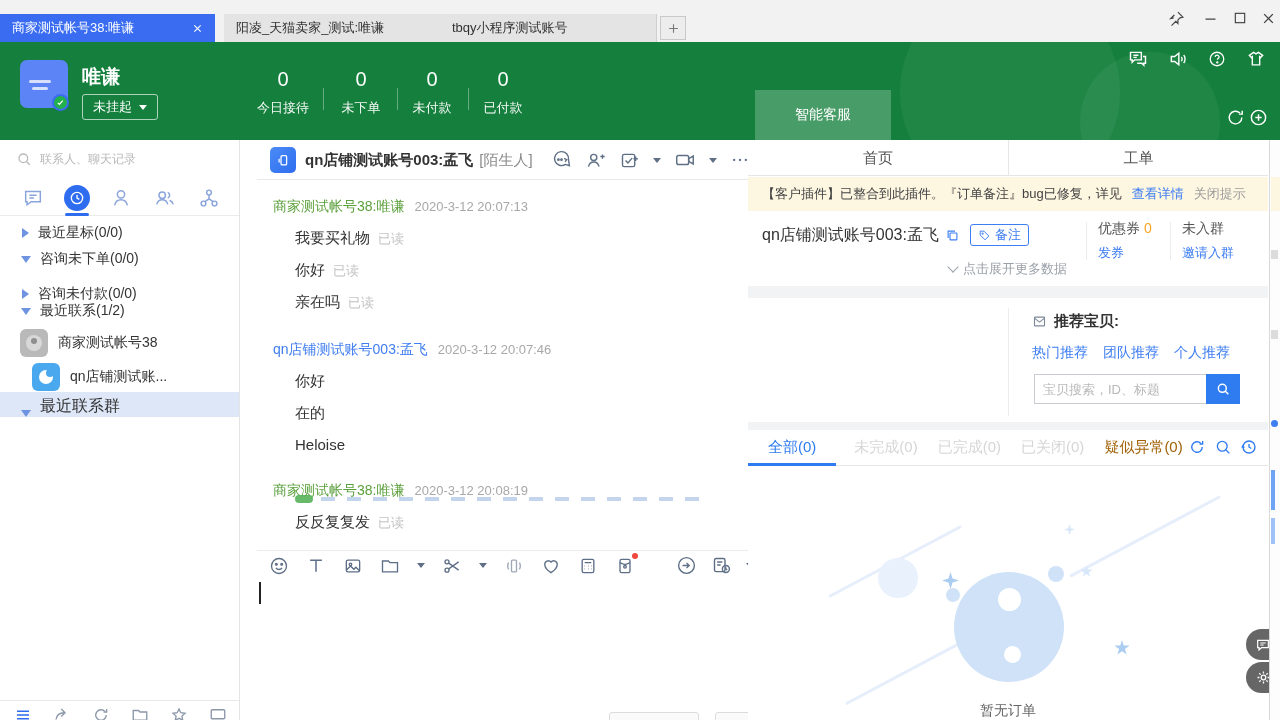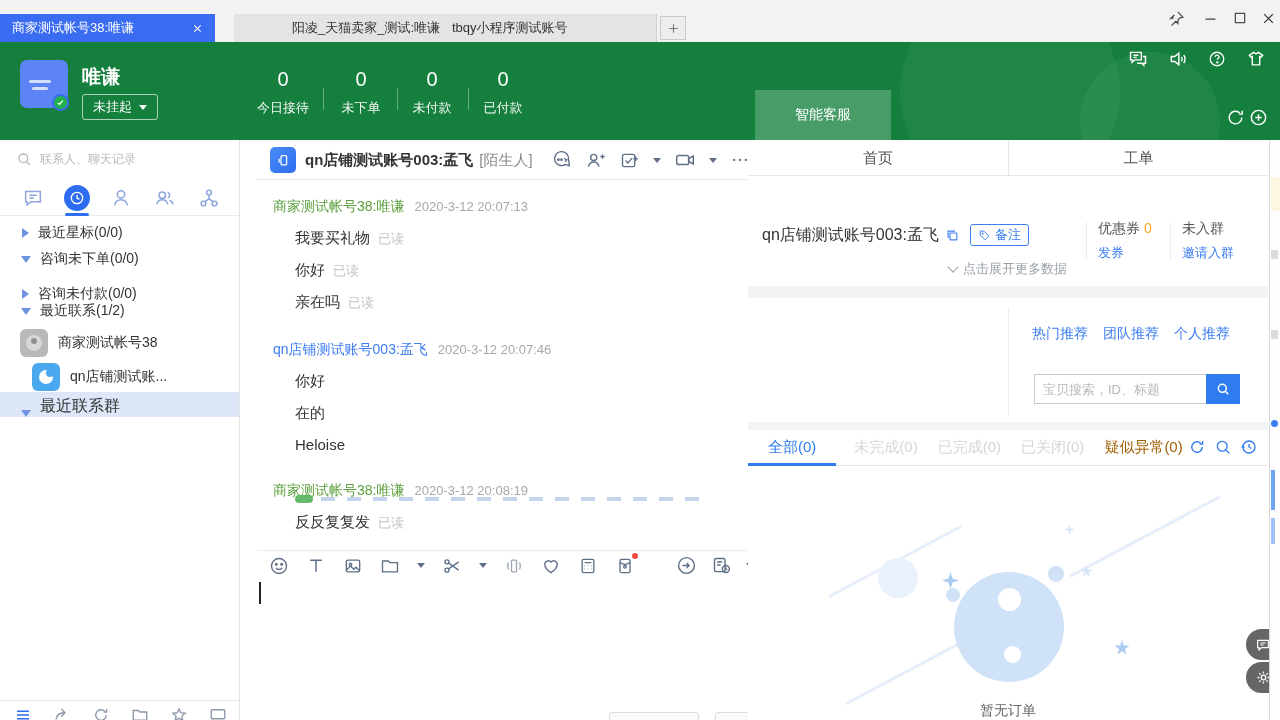--- a/index.html
+++ b/index.html
@@ -153,21 +153,21 @@
 
   <div class="titlebar">
     <div class="wtab active" style="left:0;width:215px;">
       <span class="lbl">商家测试帐号38:唯谦</span>
       <span style="margin-left:auto;">
         <svg width="11" height="11" viewBox="0 0 24 24" fill="none" stroke="#fff" stroke-width="2.4">
             <path d="M5 5l14 14M19 5L5 19"></path>
           </svg>
       </span>
     </div>
-    <div class="wtab inactive" style="left:234px;width:219px;justify-content:flex-end;">
+    <div class="wtab inactive" style="left:224px;width:219px;">
       <span class="lbl">阳凌_天猫卖家_测试:唯谦</span>
     </div>
     <div class="wtab inactive" style="left:440px;width:217px;">
       <span class="lbl">tbqy小程序测试账号</span>
     </div>
     <div class="newtab">
       <svg width="13" height="13" viewBox="0 0 24 24" fill="none" stroke="currentColor" stroke-width="2">
           <path d="M12 4v16M4 12h16"></path>
         </svg>
     </div>
@@ -570,20 +570,25 @@
     <div class="ghostbtn" style="left:352px;width:90px;"></div>
     <div class="ghostbtn" style="left:458px;width:66px;"></div>
   </div>
 
   <div class="panel">
     <div class="ptabs">
       <div class="ptab">首页</div>
       <div class="ptab">工单</div>
     </div>
 
+    <div class="notice">
+      <span>【客户插件】已整合到此插件。『订单备注』bug已修复，详见</span>
+      <span class="lk">查看详情</span>
+      <span class="dm">关闭提示</span>
+    </div>
 
     <div class="custname">
       <span>qn店铺测试账号003:孟飞</span>
       <span style="color:#3d7ef2;">
         <svg width="15" height="15" viewBox="0 0 24 24" fill="none" stroke="currentColor" stroke-width="1.8">
             <rect x="8" y="8" width="11" height="11" rx="1"></rect>
             <path d="M16 5H5v11"></path>
           </svg>
       </span>
       <span class="notebtn">
@@ -610,20 +615,29 @@
     <div class="expand">
       <span class="chev"></span>
       <span>点击展开更多数据</span>
     </div>
 
     <div class="band" style="top:146px;height:12px;"></div>
 
     <div class="abs" style="left:260px;top:168px;width:1px;height:108px;background:#ededed;"></div>
 
     <div class="abs" style="left:284px;top:172px;">
+      <div class="sechead">
+        <span>
+          <svg width="15" height="15" viewBox="0 0 24 24" fill="none" stroke="#7d8999" stroke-width="1.8">
+              <rect x="4" y="5" width="16" height="14" rx="1"></rect>
+              <path d="M4 6.5L12 13l8-6.5"></path>
+            </svg>
+        </span>
+        <span>推荐宝贝:</span>
+      </div>
       <div class="seclinks" style="margin-top:13px;">
         <span>热门推荐</span>
         <span>团队推荐</span>
         <span>个人推荐</span>
       </div>
     </div>
     <div class="recsearch" style="left:286px;top:234px;">
       <input type="text" placeholder="宝贝搜索，ID、标题" style="">
       <span class="sbtn">
         <svg width="16" height="16" viewBox="0 0 24 24" fill="none" stroke="currentColor" stroke-width="2.2">

